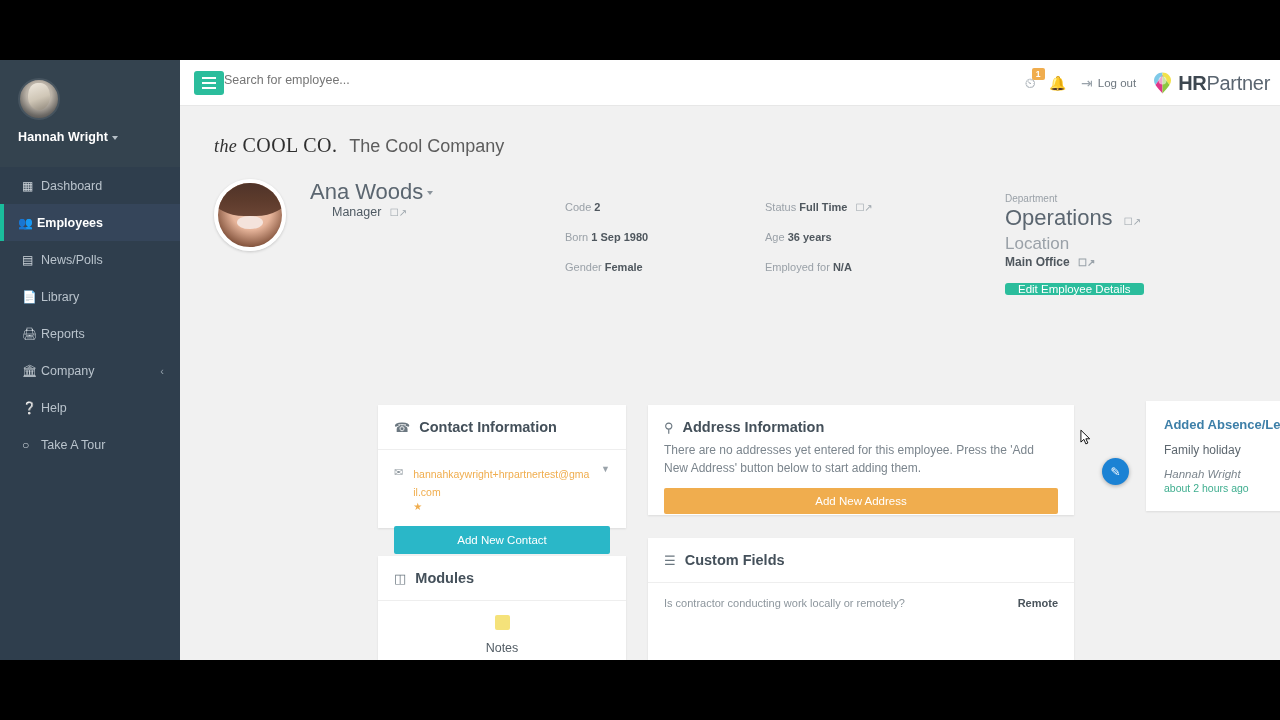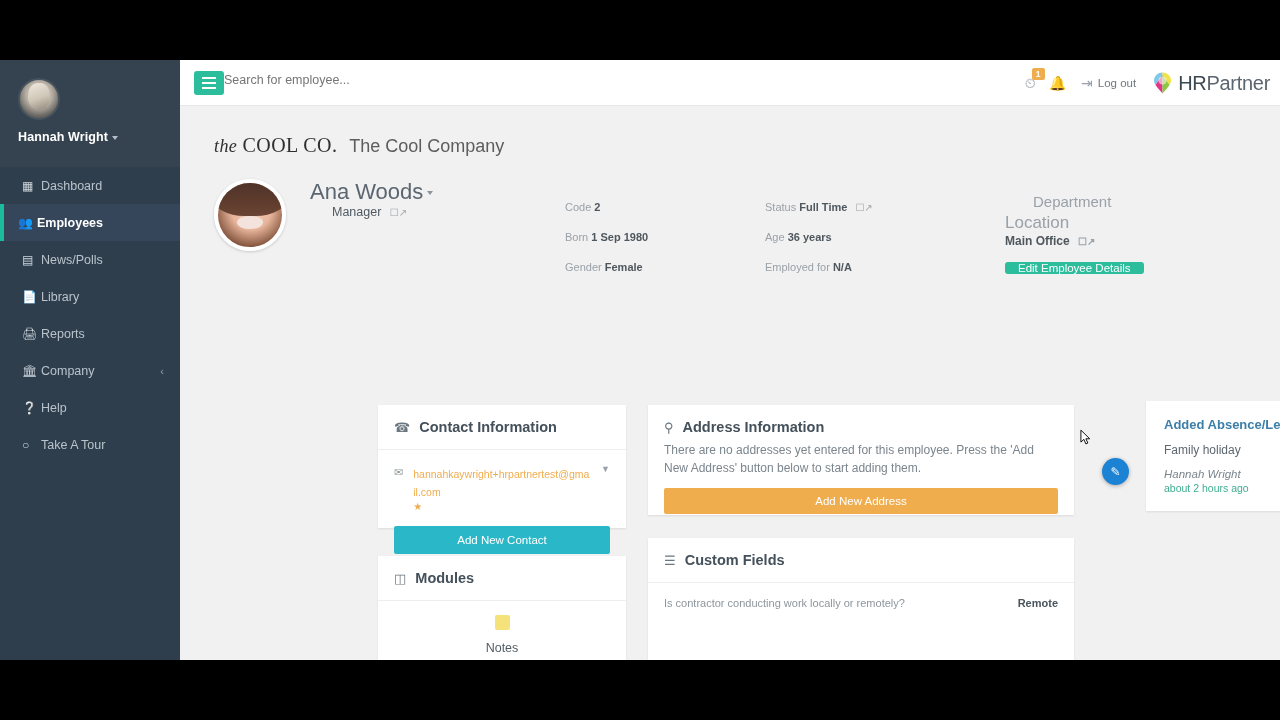--- a/index.html
+++ b/index.html
@@ -112,21 +112,21 @@
     position: absolute; left: 7px; top: -7px;
     min-width: 13px; height: 12px; padding: 0 2px;
     background: #f0ad4e; color: #fff;
     font-size: 8.5px; line-height: 12px; text-align: center;
     border-radius: 2px; font-weight: bold;
   }
   #logout-wrap { display: flex; align-items: center; gap: 5px; cursor: pointer; }
   #logout-label { font-size: 11.5px; color: #6f7880; }
   #brand { display: flex; align-items: center; gap: 5px; margin-left: 2px; }
   #brand-text { font-size: 20px; color: #5a6570; letter-spacing: -.3px; }
-  #brand-text b { color: #3d4750; font-weight: normal; margin-top: 32px; }
+  #brand-text b { color: #3d4750; font-weight: bold; margin-top: 32px; }
   .pin-logo { width: 21px; height: 24px; }
 
   
   #main {
     position: absolute; left: 180px; top: 46px;
     width: 1100px; height: 554px;
     background: #f1f1f1;
     overflow: hidden;
   }
   #company-bar { padding: 28px 0 0 34px; display: flex; align-items: baseline; gap: 12px; }
@@ -164,21 +164,21 @@
   #emp-name .caret-down { border-top-color: #8b949c; }
   #emp-position { font-size: 12.5px; color: #4f5a63; font-weight: normal; padding-left: 22px; }
   .ext-link { font-size: 10px; color: #9aa3aa; margin-left: 5px; cursor: pointer; }
 
   .meta-col { width: 200px; padding-top: 22px; }
   .meta-row { font-size: 11px; color: #9aa1a8; margin-bottom: 18px; }
   .meta-row b { color: #4f575e; font-size: 11px; }
   .meta-col.c2 { width: 240px; }
 
   #dept-col { width: 250px; padding-top: 14px; }
-  .dept-label { font-size: 15px; color: #9aa1a8; margin-left: 28px; }
+  .dept-label { font-size: 10px; color: #9aa1a8; }
   #dept-value { font-size: 22px; color: #5b6670; margin-top: 1px; }
   #loc-label { font-size: 17px; color: #9aa1a8; margin-top: 3px; }
   #loc-value { font-size: 12px; color: #4f575e; font-weight: bold; margin-top: 1px; }
   #edit-emp-btn {
     display: inline-block; margin-top: 14px;
     background: #2bbd9c; color: #fff;
     font-size: 11.5px; padding: 0 13px;
     border: none; border-radius: 3px; cursor: pointer;
     font-family: "Liberation Sans", sans-serif;
   }
@@ -372,20 +372,24 @@
           <b>36 years</b>
         </div>
         <div class="meta-row">
           <span>Employed for</span>
           <b>N/A</b>
         </div>
       </div>
 
       <div id="dept-col">
         <div class="dept-label">Department</div>
+        <div id="dept-value">
+          <span>Operations</span>
+          <span class="ext-link">☐↗</span>
+        </div>
         <div id="loc-label">Location</div>
         <div id="loc-value">
           <span>Main Office</span>
           <span class="ext-link">☐↗</span>
         </div>
         <button id="edit-emp-btn">Edit Employee Details</button>
       </div>
     </div>
 
     <div class="card" id="card-contact">

